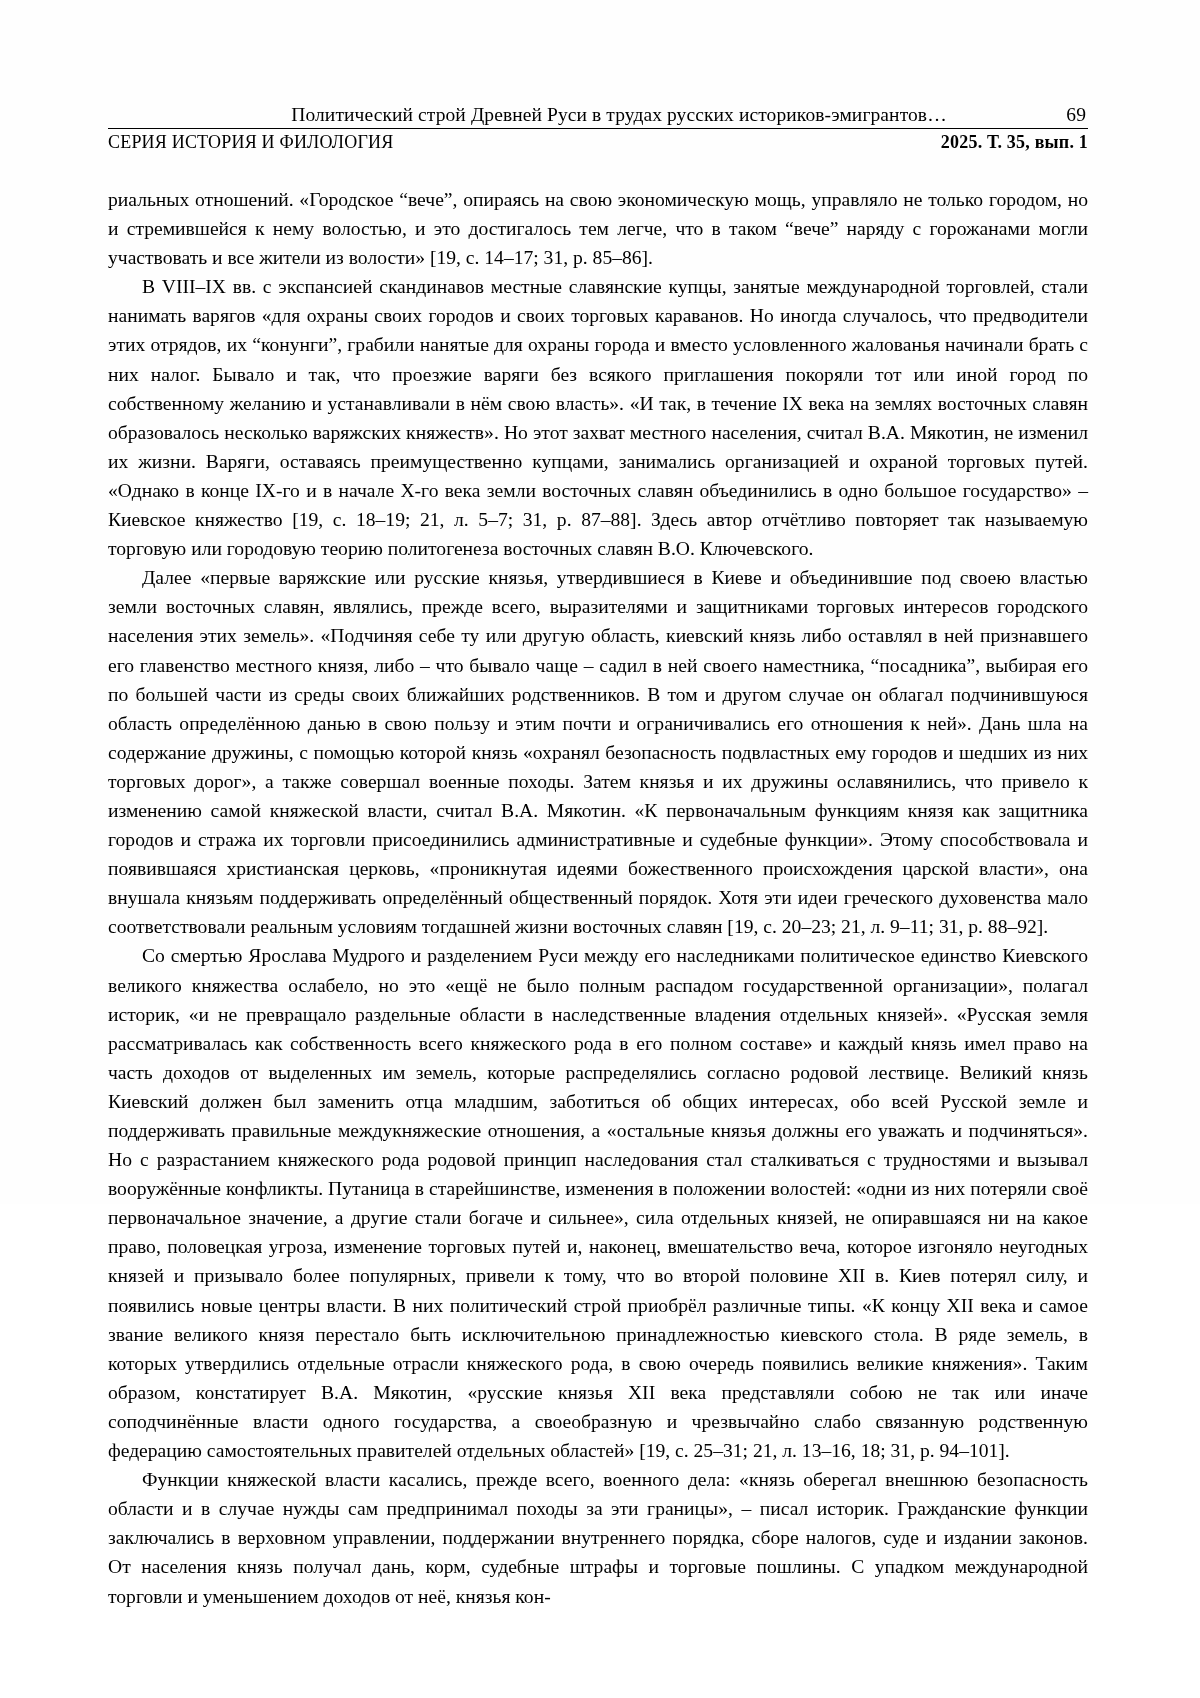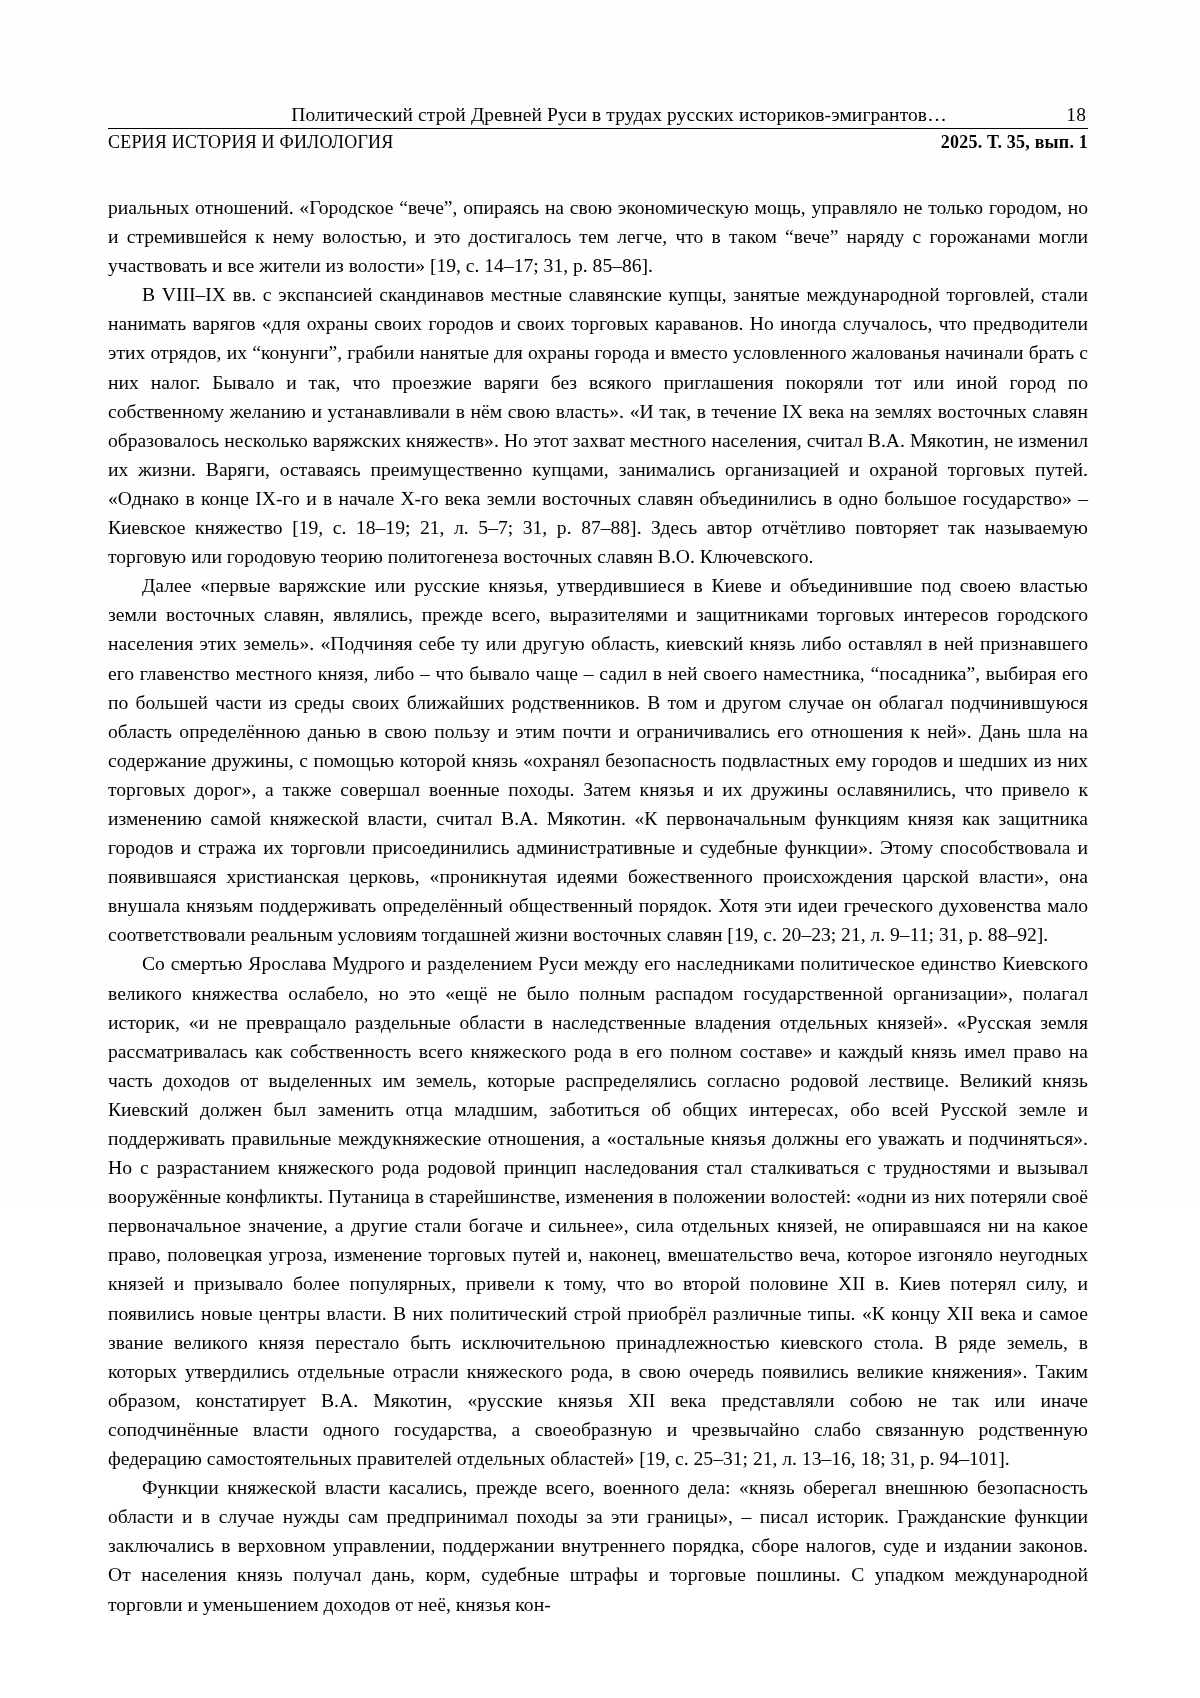--- a/index.html
+++ b/index.html
@@ -65,21 +65,21 @@
   }
   .runhead-series {
     white-space: nowrap;
   }
   .runhead-issue {
     white-space: nowrap;
     font-weight: bold;
   }
   
   .body-text {
-    margin-top: 40px;
+    margin-top: 32px;
     font-size: 19.6px;
     line-height: 29.1px;
     text-align: justify;
     text-justify: inter-word;
     hyphens: manual;
   }
   .body-text p {
     margin: 0;
     text-indent: 34px;
   }
@@ -88,21 +88,21 @@
   }
 </style>
 </head>
 <body>
 
 <div class="page">
   <div class="content">
 
     <div class="runhead-top">
       <span class="runhead-title">Политический строй Древней Руси в трудах русских историков-эмигрантов…</span>
-      <span class="runhead-page">18</span>
+      <span class="runhead-page">69</span>
     </div>
 
     <div class="rule"></div>
 
     <div class="runhead-bottom">
       <span class="runhead-series">СЕРИЯ ИСТОРИЯ И ФИЛОЛОГИЯ</span>
       <span class="runhead-issue">2025. Т. 35, вып. 1</span>
     </div>
 
     <div class="body-text">

